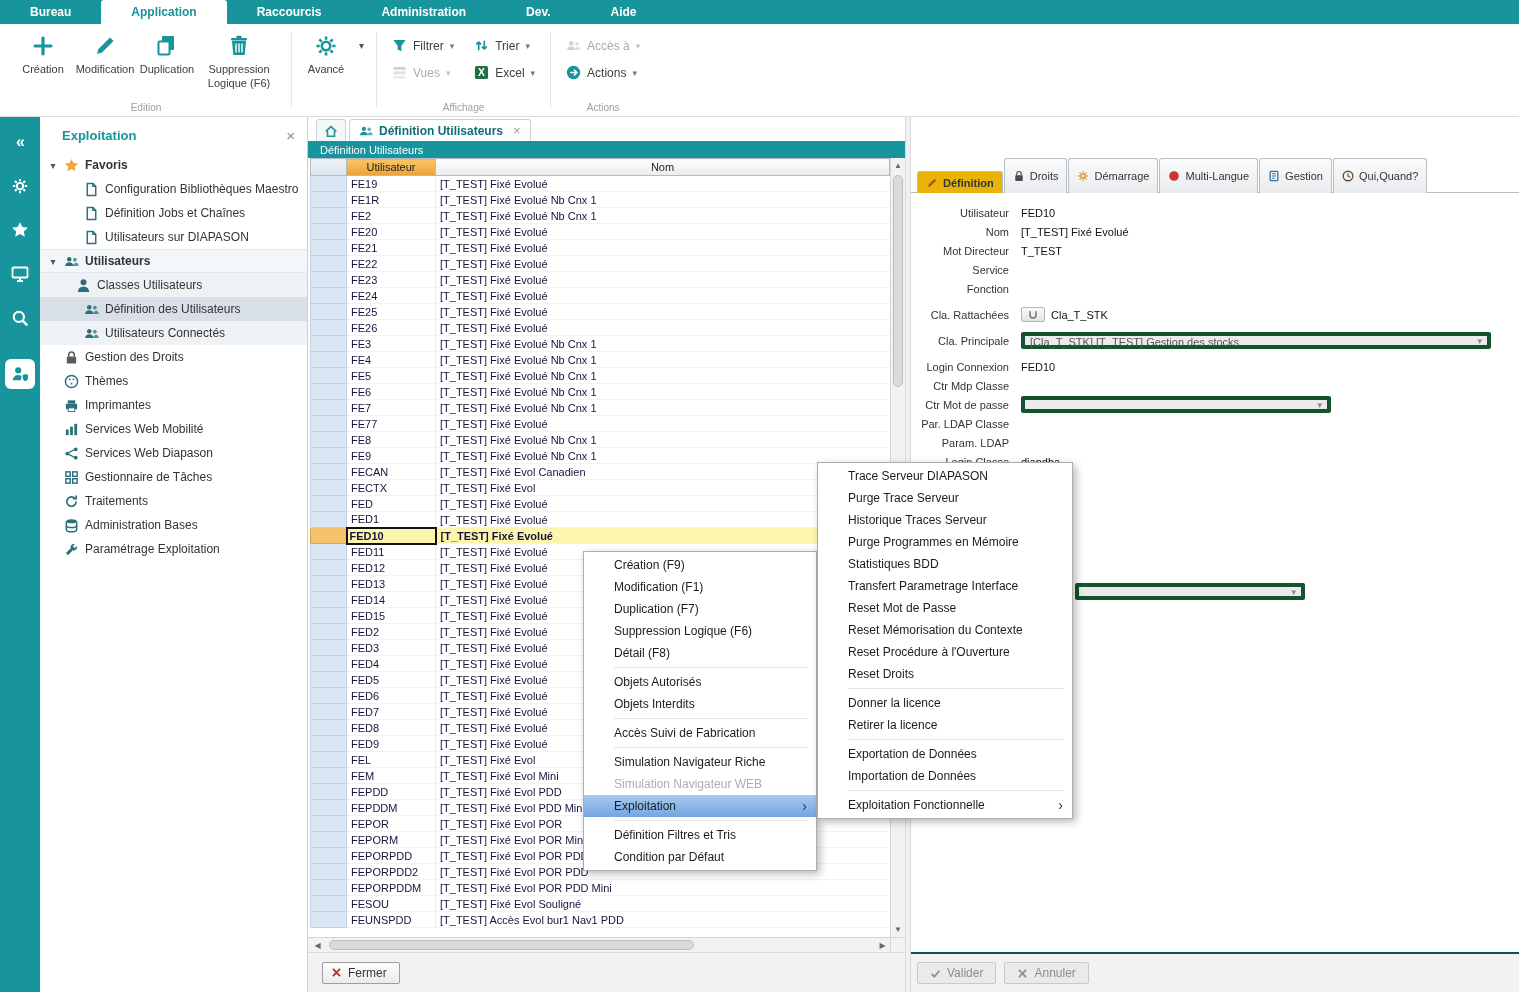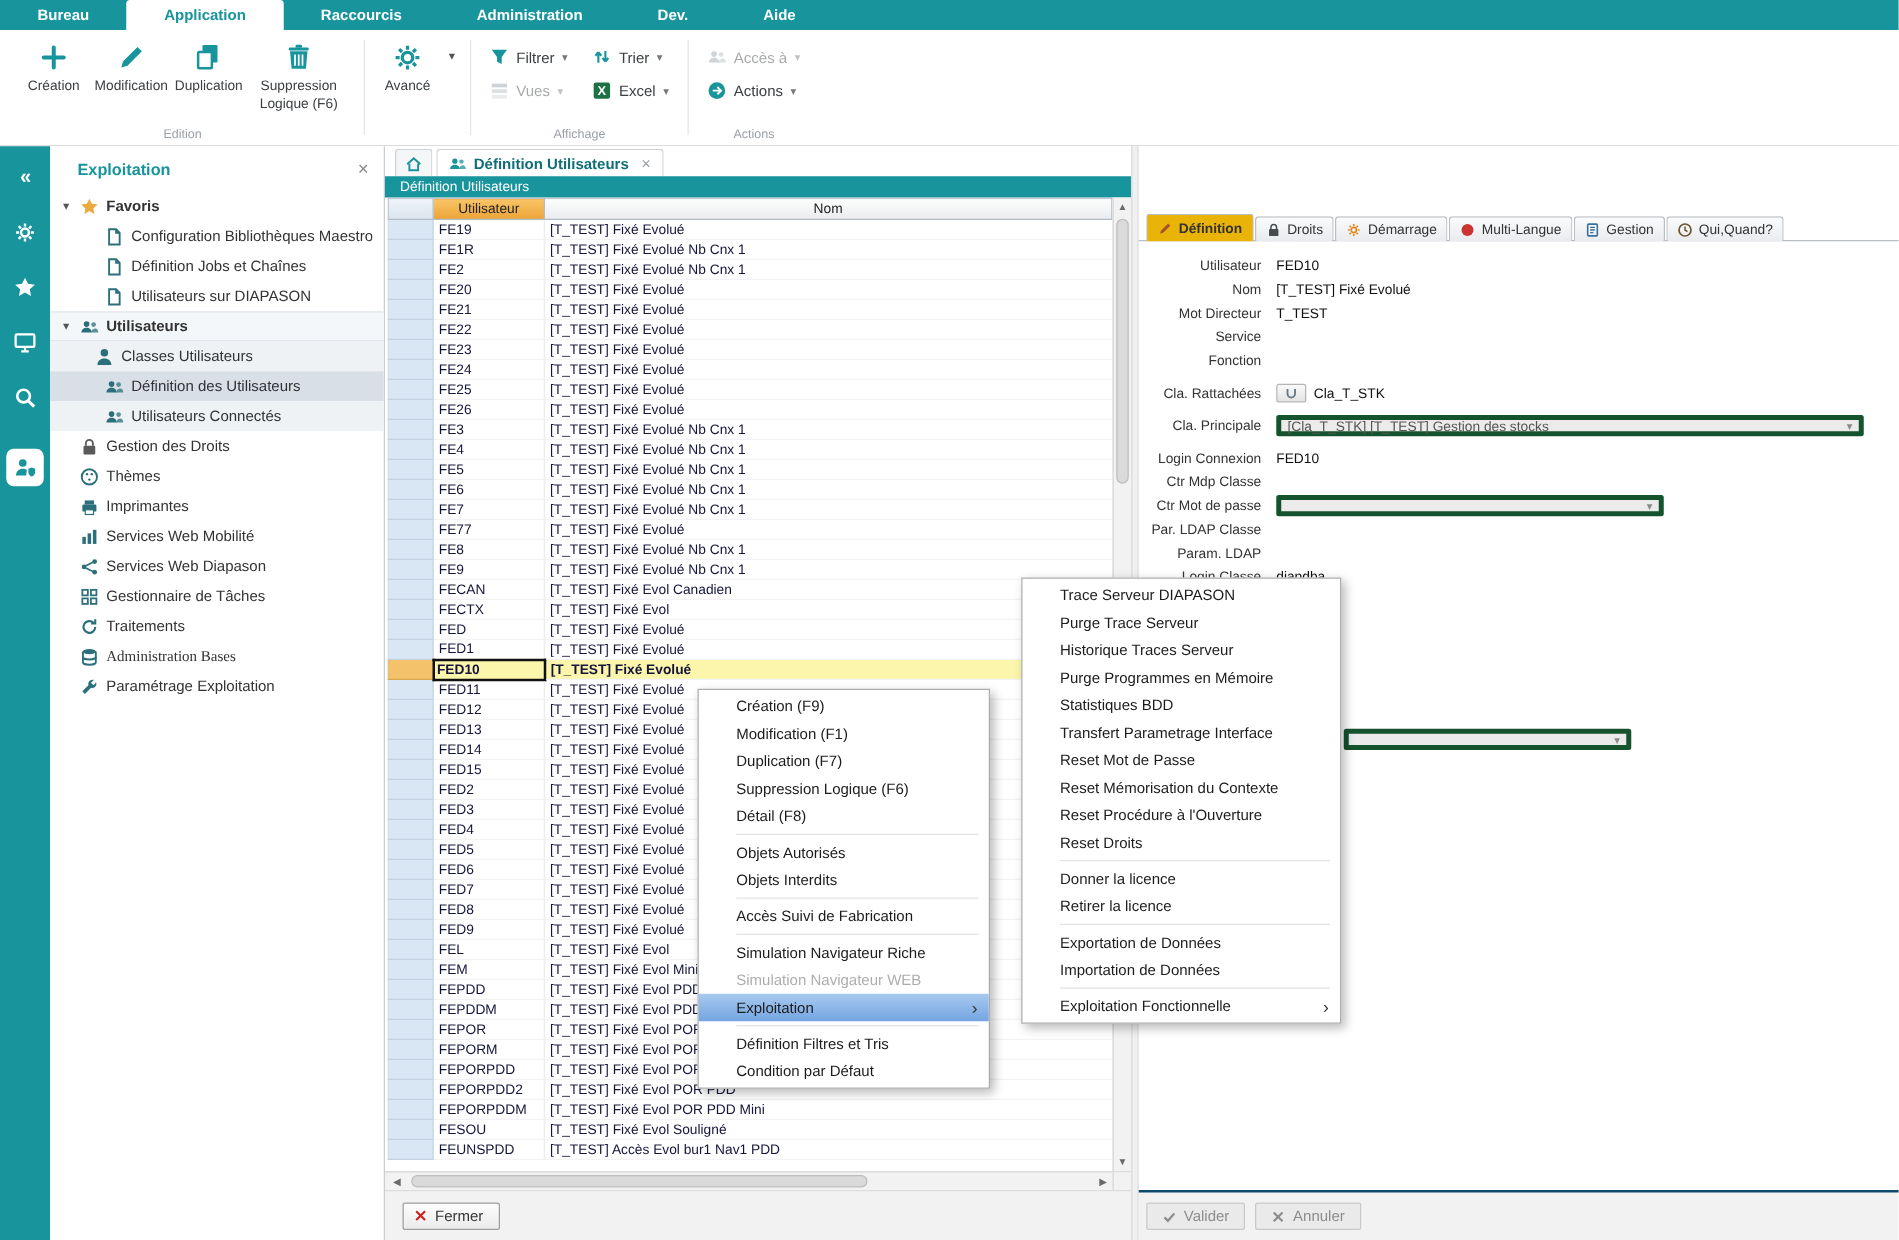--- a/index.html
+++ b/index.html
@@ -93,42 +93,42 @@
   .hthumb{position:absolute;top:2px;bottom:2px;left:4px;width:365px;background:#dadada;border:1px solid #bdbdbd;border-radius:6px}
   .hcorner{width:15px;height:100%;flex:none;background:#f2f2f2;border-left:1px solid #d5d5d5}
   .mainfooter{height:40px;flex:none;background:#f2f2f2;border-top:1px solid #ddd;display:flex;align-items:center;padding-left:14px}
   .fermer{display:inline-flex;align-items:center;gap:6px;background:linear-gradient(#fdfdfd,#ebebeb);border:1px solid #9e9e9e;border-radius:2px;padding:3px 12px 3px 8px;font-size:12px;color:#333;cursor:pointer;font-family:inherit}
 
   .splitter{width:6px;flex:none;background:#eef0f2;border-left:1px solid #d8dadc;border-right:1px solid #d8dadc;cursor:col-resize}
 
   
   .detail{width:608px;flex:none;background:#fff;display:flex;flex-direction:column;position:relative}
   .dtabs{margin-top:54px;display:flex;align-items:flex-end;padding-left:6px;border-bottom:1px solid #b9bec3;flex:none;height:22px}
-  .dtab{display:flex;align-items:center;gap:5px;height:20px;padding:0 8px;background:linear-gradient(#fafbfc,#e9ebee);border:1px solid #b9bec3;border-bottom:none;border-radius:3px 3px 0 0;margin-right:1px;font-size:11px;color:#333;cursor:pointer;position:relative;top:1px;white-space:nowrap}
+  .dtab{display:flex;align-items:center;gap:5px;height:35px;padding:0 8px;background:linear-gradient(#fafbfc,#e9ebee);border:1px solid #b9bec3;border-bottom:none;border-radius:3px 3px 0 0;margin-right:1px;font-size:11px;color:#333;cursor:pointer;position:relative;top:1px;white-space:nowrap}
   .dtab.active{background:#eab308;font-weight:bold;height:22px}
   .dti-pencil{color:#a8522c}.dti-lock{color:#474b50}.dti-gear{color:#e0881e}.dti-globe{color:#cc3333}.dti-notebook{color:#3d6f9e}.dti-clock{color:#6b5430}
   .dform{padding:10px 14px 0 10px;font-size:11px;flex:none}
   .frow{display:flex;align-items:center;min-height:19px}
   .frow.sp{margin-top:7px}
   .flabel{width:100px;flex:none;text-align:right;padding-right:12px;color:#333}
   .fvalue{color:#101010}
   .fbtn{width:24px;height:15px;background:linear-gradient(#fafafa,#e3e3e3);border:1px solid #b5b5b5;border-radius:2px;display:inline-flex;align-items:center;justify-content:center;margin-right:6px;color:#66788a;cursor:pointer}
   .fbtn svg{width:12px;height:10px}
   .combo{height:17px;background:#ebebeb;border:4px solid #14532d;border-radius:2px;display:flex;align-items:flex-start;padding:0 5px;color:#555;min-width:0;cursor:pointer}
   .combo.grow{flex:1;margin-right:14px}
   .combo .cval{flex:1;overflow:hidden;white-space:nowrap}
   .combo .ccaret{color:#8a8a8a;font-size:9px;margin-left:6px}
   .extra-combo{position:absolute;left:164px;top:466px;width:230px}
   .dspacer{flex:1}
   .dfooter{height:40px;flex:none;background:#f2f2f2;border-top:2px solid #0c4a6e;display:flex;align-items:center;gap:8px;padding-left:6px}
   .dbtn{display:inline-flex;align-items:center;gap:6px;background:#eaeaea;border:1px solid #c9c9c9;border-radius:2px;padding:3px 12px;font-size:12px;color:#8c8c8c;cursor:default;font-family:inherit}
 
   
   .menu{position:absolute;background:#fff;border:1px solid #adadad;box-shadow:3px 3px 8px rgba(0,0,0,.28);padding:2px 0;font-size:12px}
-  .ctxmenu{left:558px;top:551px;width:234px;z-index:60}
+  .ctxmenu{left:583px;top:551px;width:234px;z-index:60}
   .submenu{left:817px;top:462px;width:256px;z-index:70}
   .mi{height:22px;display:flex;align-items:center;padding:0 22px 0 30px;color:#1c1c1c;cursor:pointer;position:relative;white-space:nowrap}
   .mi.dis{color:#aeaeae}
   .mi.hl{background:linear-gradient(#a8c9ef,#74a5e2)}
   .mi .sarr{position:absolute;right:9px;font-size:14px;color:#333}
   .msep{height:1px;background:#e3e3e3;margin:3px 8px 3px 30px}
 </style>
 </head>
 <body>
 
@@ -500,21 +500,21 @@
           <div class="trow" style="padding-left: 8px;">
             <span class="chev"></span>
             <span class="icon i15 tic-refresh">
               <svg viewBox="0 0 16 16">
                 <path d="M13 8a5 5 0 11-1.5-3.5" fill="none" stroke="currentColor" stroke-width="1.8"></path>
                 <path d="M13 1.5V5h-3.5" fill="none" stroke="currentColor" stroke-width="1.8"></path>
               </svg>
             </span>
             <span class="tlabel">Traitements</span>
           </div>
-          <div class="trow" style="padding-left: 8px; font-family: Liberation Serif, serif;">
+          <div class="trow" style="padding-left: 8px;">
             <span class="chev"></span>
             <span class="icon i15 tic-db">
               <svg viewBox="0 0 16 16">
                 <ellipse cx="8" cy="3.5" rx="5.5" ry="2.2" fill="currentColor"></ellipse>
                 <path d="M2.5 3.5v9c0 1.2 2.5 2.2 5.5 2.2s5.5-1 5.5-2.2v-9" fill="none" stroke="currentColor" stroke-width="1.6"></path>
                 <path d="M2.5 8c0 1.2 2.5 2.2 5.5 2.2S13.5 9.2 13.5 8" fill="none" stroke="currentColor" stroke-width="1.6"></path>
               </svg>
             </span>
             <span class="tlabel">Administration Bases</span>
           </div>

